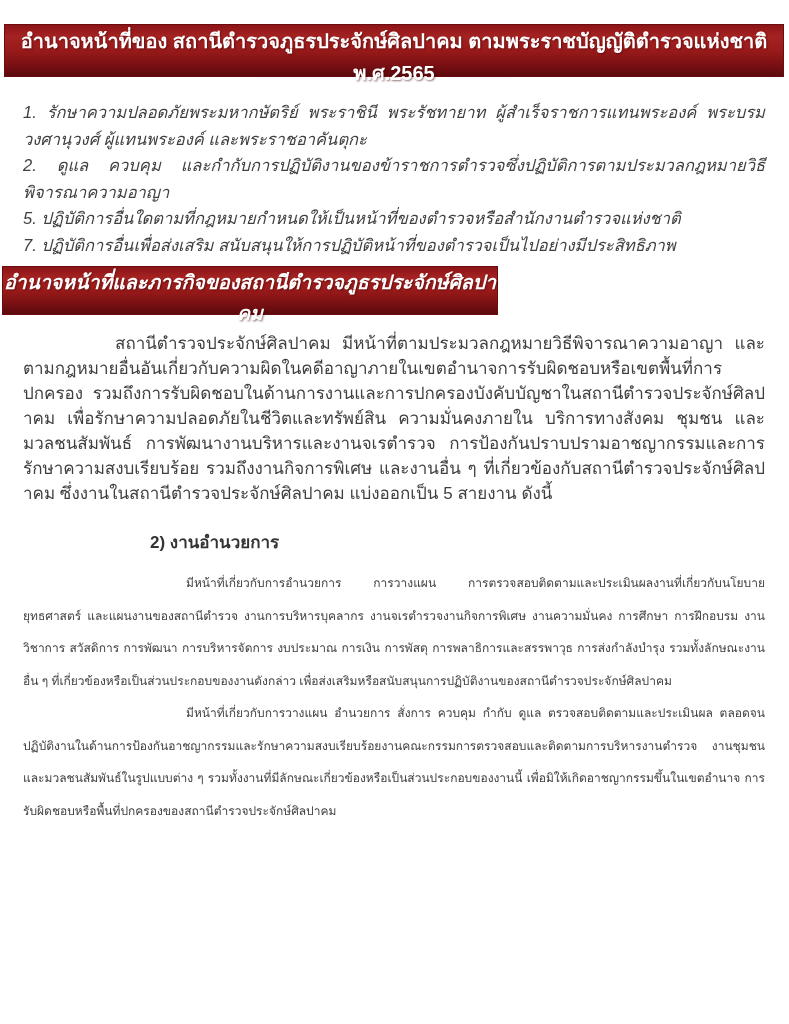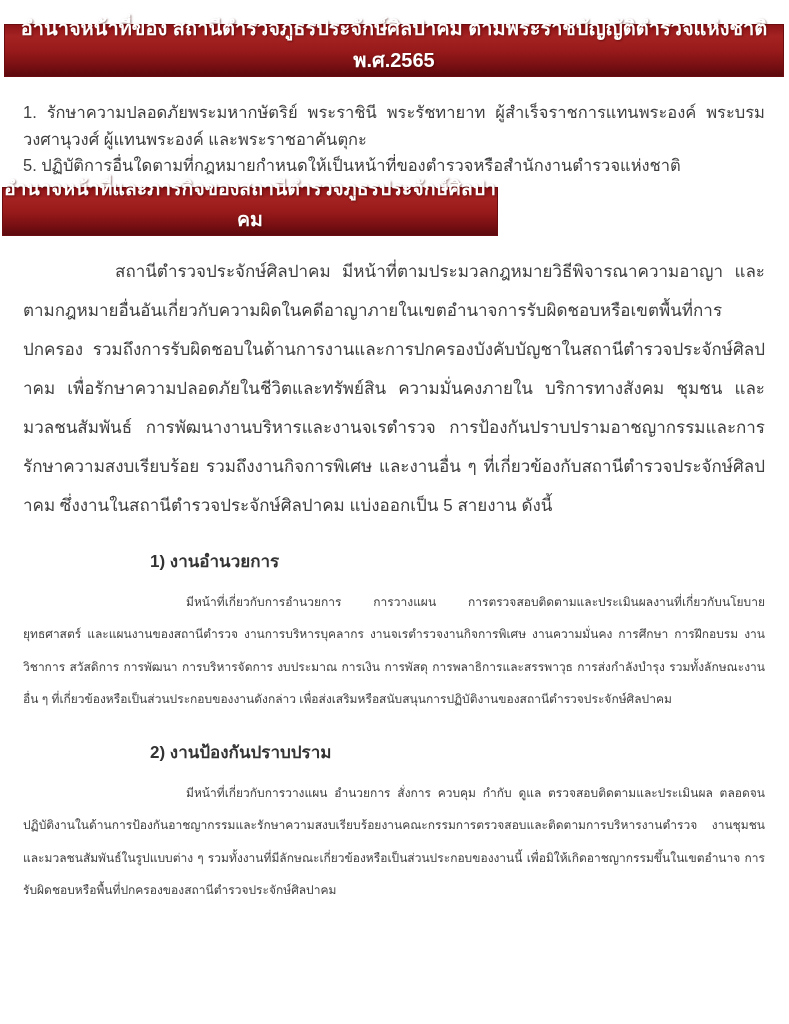--- a/index.html
+++ b/index.html
@@ -11,46 +11,48 @@
     overflow:hidden;
   }
   .banner{
     background:linear-gradient(180deg,#8c1417 0%,#a42222 22%,#991a1a 50%,#7a1013 78%,#5c0a0e 100%);
     border:1px solid #6b0d10;
     border-radius:0;
     box-sizing:border-box;
     color:#ffffff;
     font-weight:bold;
     font-size:20px;
-    display:flex;align-items:flex-end;justify-content:center;
+    display:flex;align-items:flex-start;justify-content:center;
     text-align:center;
     text-shadow:1px 1px 2px rgba(60,0,0,.55);
   }
   .banner-full{
     margin:24px 5px 0 4px;
     height:53px;
   }
   .banner-half{
     margin:8px 0 0 2px;
     width:496px;height:49px;
     font-size:19.5px;
+    font-style:italic;
   }
   .duties{
     margin:22px 24px 0 23px;
   }
   .duties p{
     margin:0;
     font-size:16.5px;
     line-height:26.5px;
     text-align:justify;
+    font-style:italic;
   }
   .intro{
     margin:16px 24px 0 23px;
     font-size:17px;
-    line-height:39px;
+    line-height:25px;
     text-align:justify;
     text-indent:92px;
   }
   .sub-heading{
     margin:22px 24px 12px 150px;
     font-size:17px;
     font-weight:bold;
     color:#333333;
   }
   .sub-body{
@@ -65,32 +67,33 @@
 <body>
 
 <div>
 
   <div class="banner banner-full">
     <span>อำนาจหน้าที่ของ สถานีตำรวจภูธรประจักษ์ศิลปาคม ตามพระราชบัญญัติตำรวจแห่งชาติ พ.ศ.2565</span>
   </div>
 
   <div class="duties">
     <p>1. รักษาความปลอดภัยพระมหากษัตริย์ พระราชินี พระรัชทายาท ผู้สำเร็จราชการแทนพระองค์ พระบรมวงศานุวงศ์ ผู้แทนพระองค์ และพระราชอาคันตุกะ</p>
+    <p>2. ดูแล ควบคุม และกำกับการปฏิบัติงานของข้าราชการตำรวจซึ่งปฏิบัติการตามประมวลกฎหมายวิธีพิจารณาความอาญา</p>
     <p>5. ปฏิบัติการอื่นใดตามที่กฎหมายกำหนดให้เป็นหน้าที่ของตำรวจหรือสำนักงานตำรวจแห่งชาติ</p>
+    <p>7. ปฏิบัติการอื่นเพื่อส่งเสริม สนับสนุนให้การปฏิบัติหน้าที่ของตำรวจเป็นไปอย่างมีประสิทธิภาพ</p>
   </div>
 
   <div class="banner banner-half">
     <span>อำนาจหน้าที่และภารกิจของสถานีตำรวจภูธรประจักษ์ศิลปาคม</span>
   </div>
 
   <p class="intro">สถานีตำรวจประจักษ์ศิลปาคม มีหน้าที่ตามประมวลกฎหมายวิธีพิจารณาความอาญา และตามกฎหมายอื่นอันเกี่ยวกับความผิดในคดีอาญาภายในเขตอำนาจการรับผิดชอบหรือเขตพื้นที่การปกครอง รวมถึงการรับผิดชอบในด้านการงานและการปกครองบังคับบัญชาในสถานีตำรวจประจักษ์ศิลปาคม เพื่อรักษาความปลอดภัยในชีวิตและทรัพย์สิน ความมั่นคงภายใน บริการทางสังคม ชุมชน และมวลชนสัมพันธ์ การพัฒนางานบริหารและงานจเรตำรวจ การป้องกันปราบปรามอาชญากรรมและการรักษาความสงบเรียบร้อย รวมถึงงานกิจการพิเศษ และงานอื่น ๆ ที่เกี่ยวข้องกับสถานีตำรวจประจักษ์ศิลปาคม ซึ่งงานในสถานีตำรวจประจักษ์ศิลปาคม แบ่งออกเป็น 5 สายงาน ดังนี้</p>
 
   <div>
-    <div class="sub-heading">1) งานอำนวยการ</div>
+    <div class="sub-heading">2) งานอำนวยการ</div>
     <p class="sub-body">มีหน้าที่เกี่ยวกับการอำนวยการ การวางแผน การตรวจสอบติดตามและประเมินผลงานที่เกี่ยวกับนโยบาย ยุทธศาสตร์ และแผนงานของสถานีตำรวจ งานการบริหารบุคลากร งานจเรตำรวจงานกิจการพิเศษ งานความมั่นคง การศึกษา การฝึกอบรม งานวิชาการ สวัสดิการ การพัฒนา การบริหารจัดการ งบประมาณ การเงิน การพัสดุ การพลาธิการและสรรพาวุธ การส่งกำลังบำรุง รวมทั้งลักษณะงานอื่น ๆ ที่เกี่ยวข้องหรือเป็นส่วนประกอบของงานดังกล่าว เพื่อส่งเสริมหรือสนับสนุนการปฏิบัติงานของสถานีตำรวจประจักษ์ศิลปาคม</p>
   </div>
 
   <div>
-    <div class="sub-heading">2) งานป้องกันปราบปราม</div>
     <p class="sub-body">มีหน้าที่เกี่ยวกับการวางแผน อำนวยการ สั่งการ ควบคุม กำกับ ดูแล ตรวจสอบติดตามและประเมินผล ตลอดจนปฏิบัติงานในด้านการป้องกันอาชญากรรมและรักษาความสงบเรียบร้อยงานคณะกรรมการตรวจสอบและติดตามการบริหารงานตำรวจ งานชุมชนและมวลชนสัมพันธ์ในรูปแบบต่าง ๆ รวมทั้งงานที่มีลักษณะเกี่ยวข้องหรือเป็นส่วนประกอบของงานนี้ เพื่อมิให้เกิดอาชญากรรมขึ้นในเขตอำนาจ การรับผิดชอบหรือพื้นที่ปกครองของสถานีตำรวจประจักษ์ศิลปาคม</p>
   </div>
 
 </div>
 
 </body></html>

